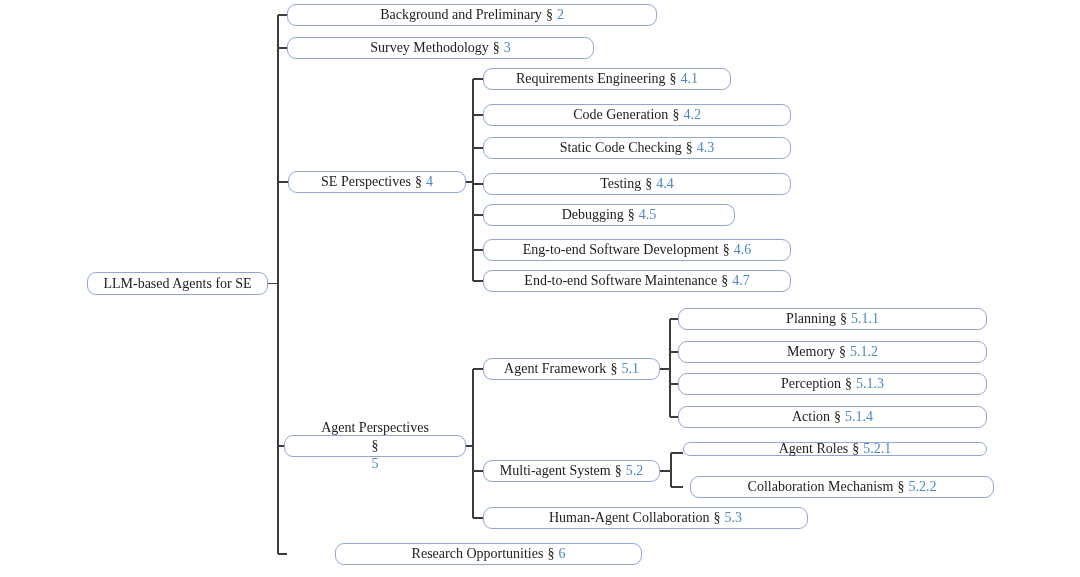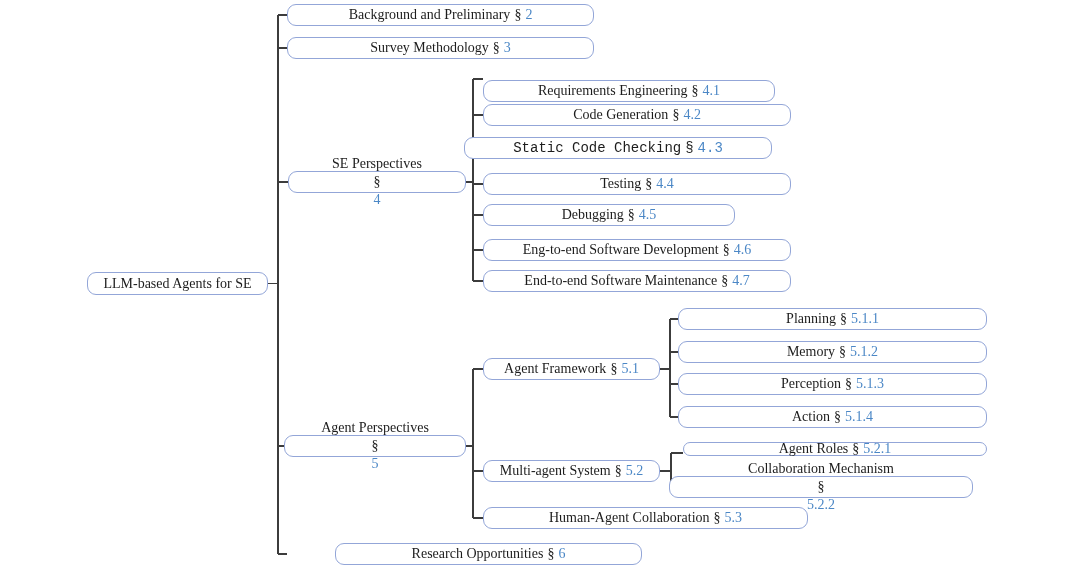--- a/index.html
+++ b/index.html
@@ -29,39 +29,39 @@
     border-radius:9px;
     background:var(--background);
     color:var(--label-text);
     font-size:14px;
     white-space:nowrap;
     line-height:1;
   }
   .sec{color:var(--section-number);cursor:pointer;}
   
   .n-root      {left:87px;  top:272px; width:181px; height:23px;}
-  .n-bg        {left:287px; top:4px;   width:307px; height:22px;}
+  .n-bg        {left:287px; top:4px;   width:370px; height:22px;}
   .n-survey    {left:287px; top:37px;  width:307px; height:22px;}
-  .n-se        {left:288px; top:171px; width:178px; height:22px;flex-direction:column;}
-  .n-req       {left:483px; top:80px;  width:292px; height:22px;}
+  .n-se        {left:288px; top:171px; width:178px; height:22px;}
+  .n-req       {left:483px; top:68px;  width:248px; height:22px;}
   .n-code      {left:483px; top:104px; width:308px; height:22px;}
-  .n-static    {left:464px; top:137px; width:308px; height:22px;font-family:Liberation Mono, monospace;}
+  .n-static    {left:483px; top:137px; width:308px; height:22px;}
   .n-testing   {left:483px; top:173px; width:308px; height:22px;}
   .n-debug     {left:483px; top:204px; width:252px; height:22px;}
   .n-engdev    {left:483px; top:239px; width:308px; height:22px;}
   .n-endmaint  {left:483px; top:270px; width:308px; height:22px;}
   .n-agent     {left:284px; top:435px; width:182px; height:22px;flex-direction:column;}
   .n-framework {left:483px; top:358px; width:177px; height:22px;}
   .n-planning  {left:678px; top:308px; width:309px; height:22px;}
   .n-memory    {left:678px; top:341px; width:309px; height:22px;}
   .n-perception{left:678px; top:373px; width:309px; height:22px;}
   .n-action    {left:678px; top:406px; width:309px; height:22px;}
   .n-multi     {left:483px; top:460px; width:177px; height:22px;}
   .n-roles     {left:683px; top:442px; width:304px; height:14px;}
-  .n-collab    {left:669px; top:476px; width:304px; height:22px;flex-direction:column;}
+  .n-collab    {left:690px; top:476px; width:304px; height:22px;}
   .n-human     {left:483px; top:507px; width:325px; height:22px;}
   .n-research  {left:287px; top:543px; width:307px; height:22px;margin-left:48px;}
 </style>
 </head>
 <body>
 
 <div class="canvas">
 
   <svg class="connectors" viewBox="0 0 1080 577" fill="none" stroke="currentColor" stroke-width="1.3" shape-rendering="crispEdges">
     <g>

